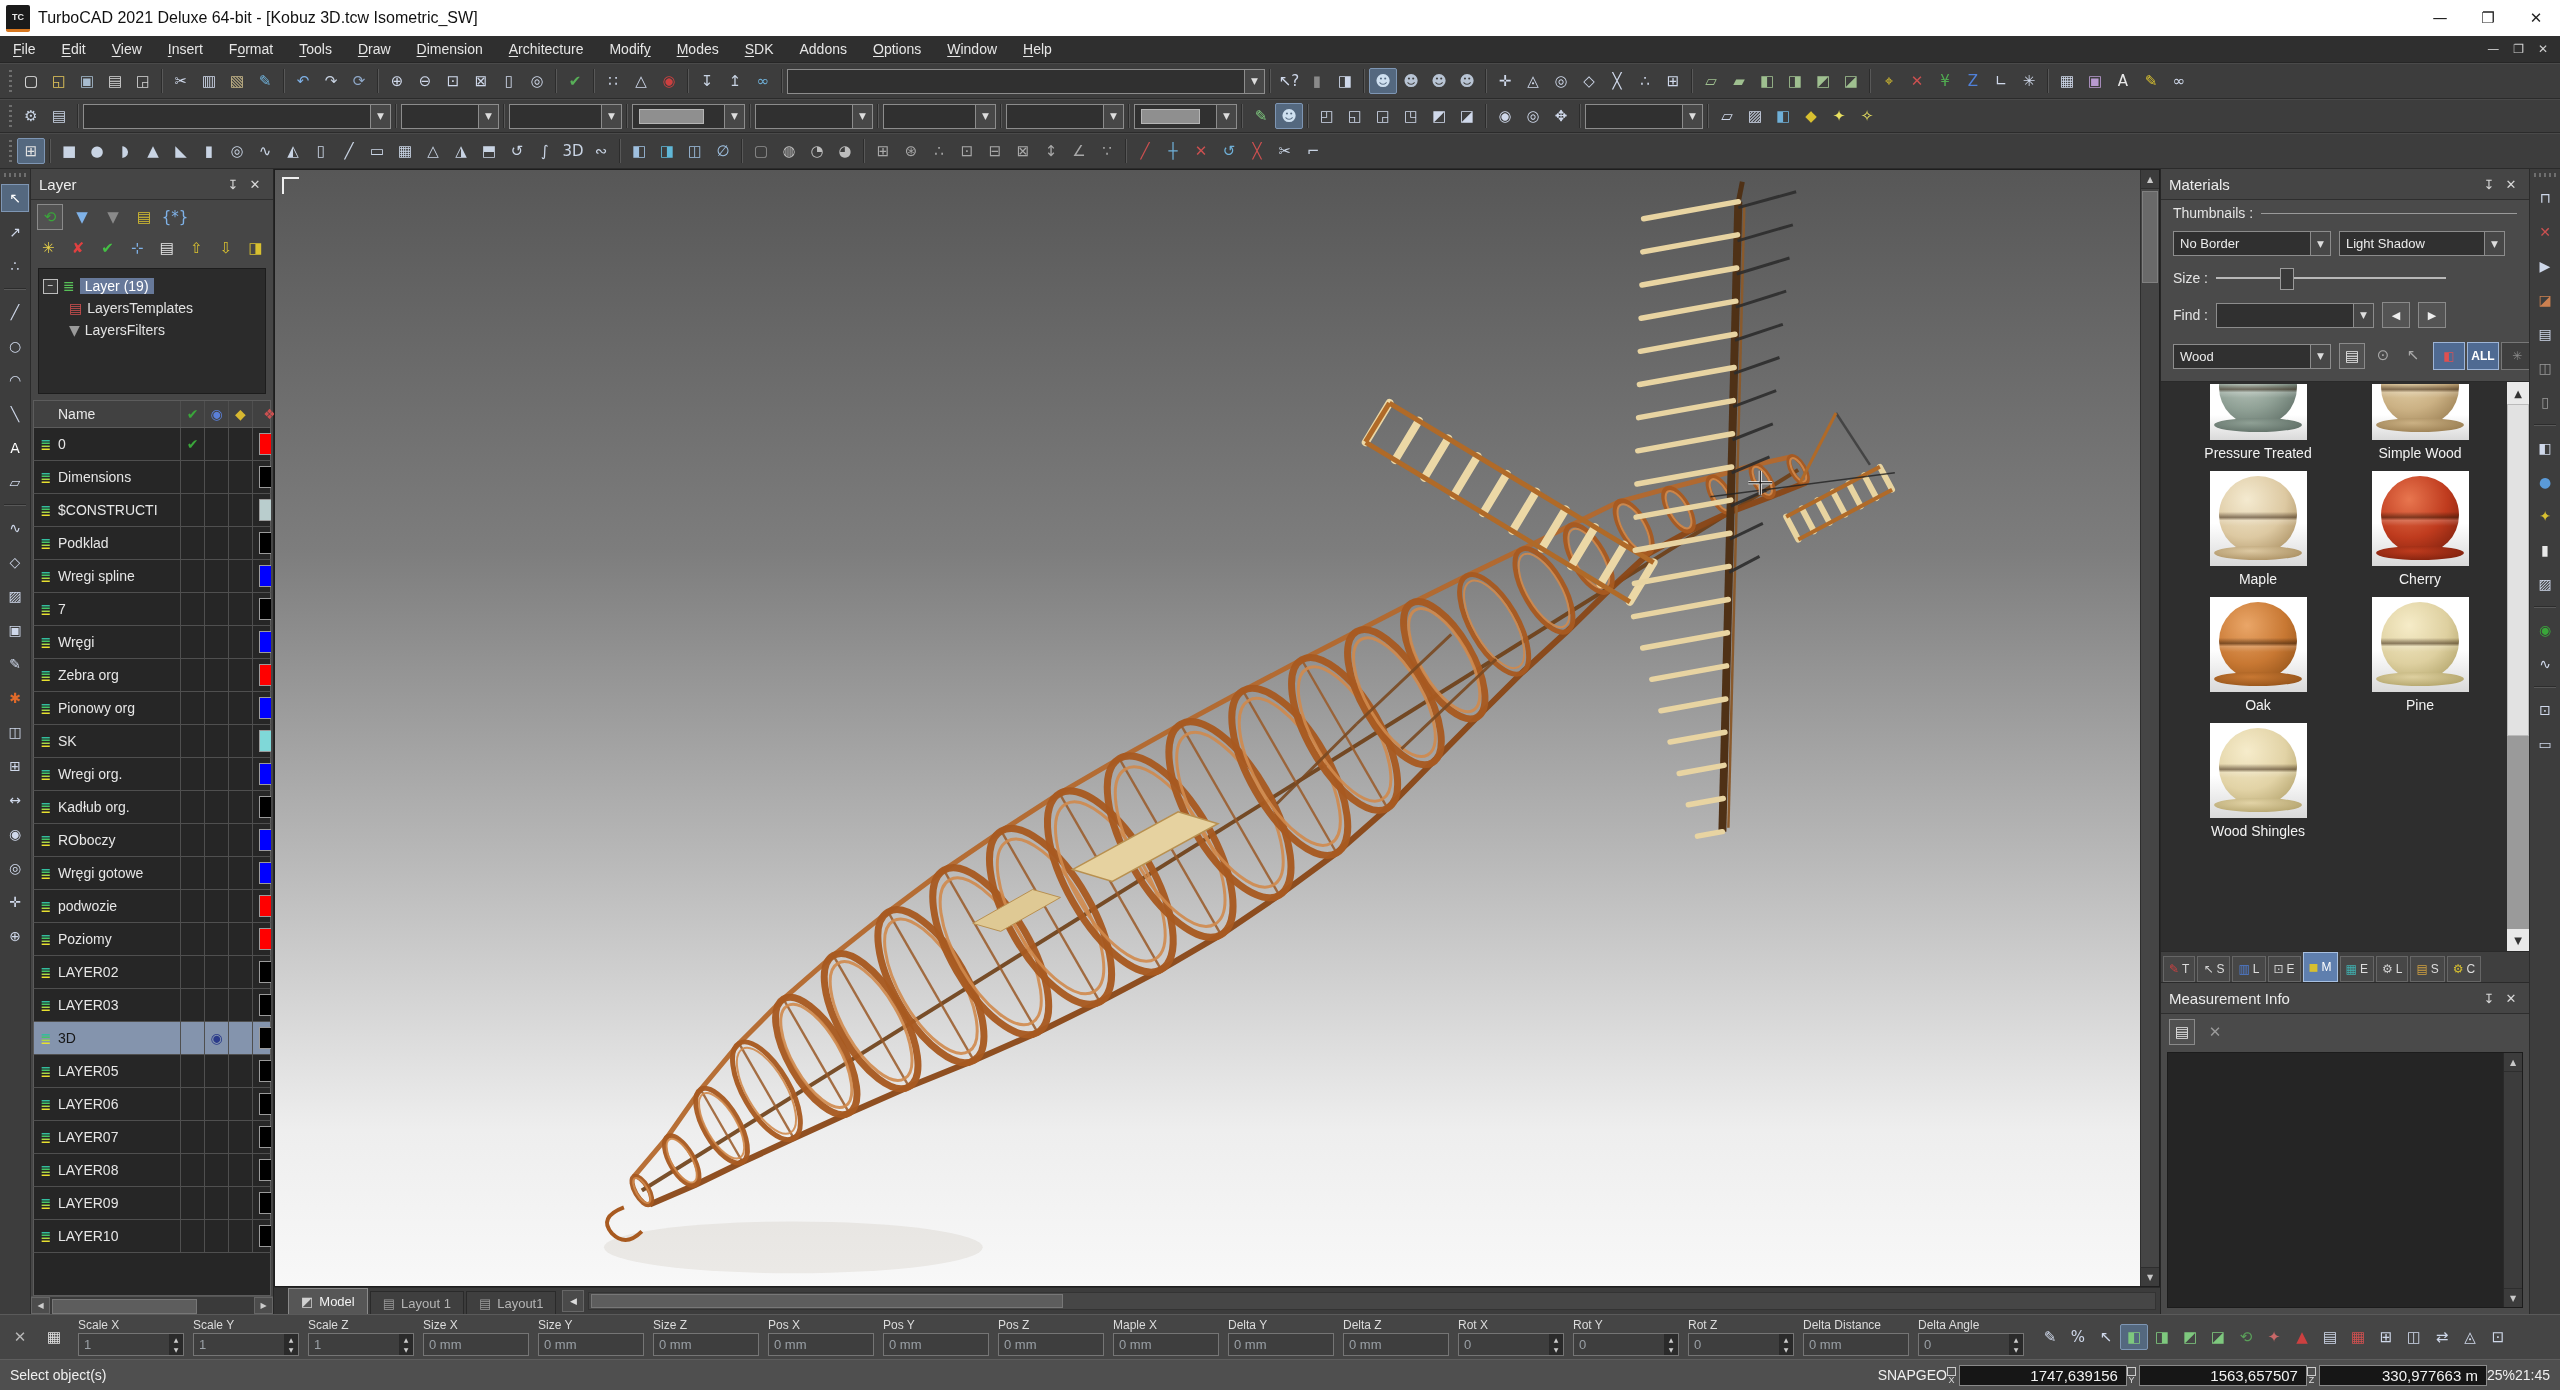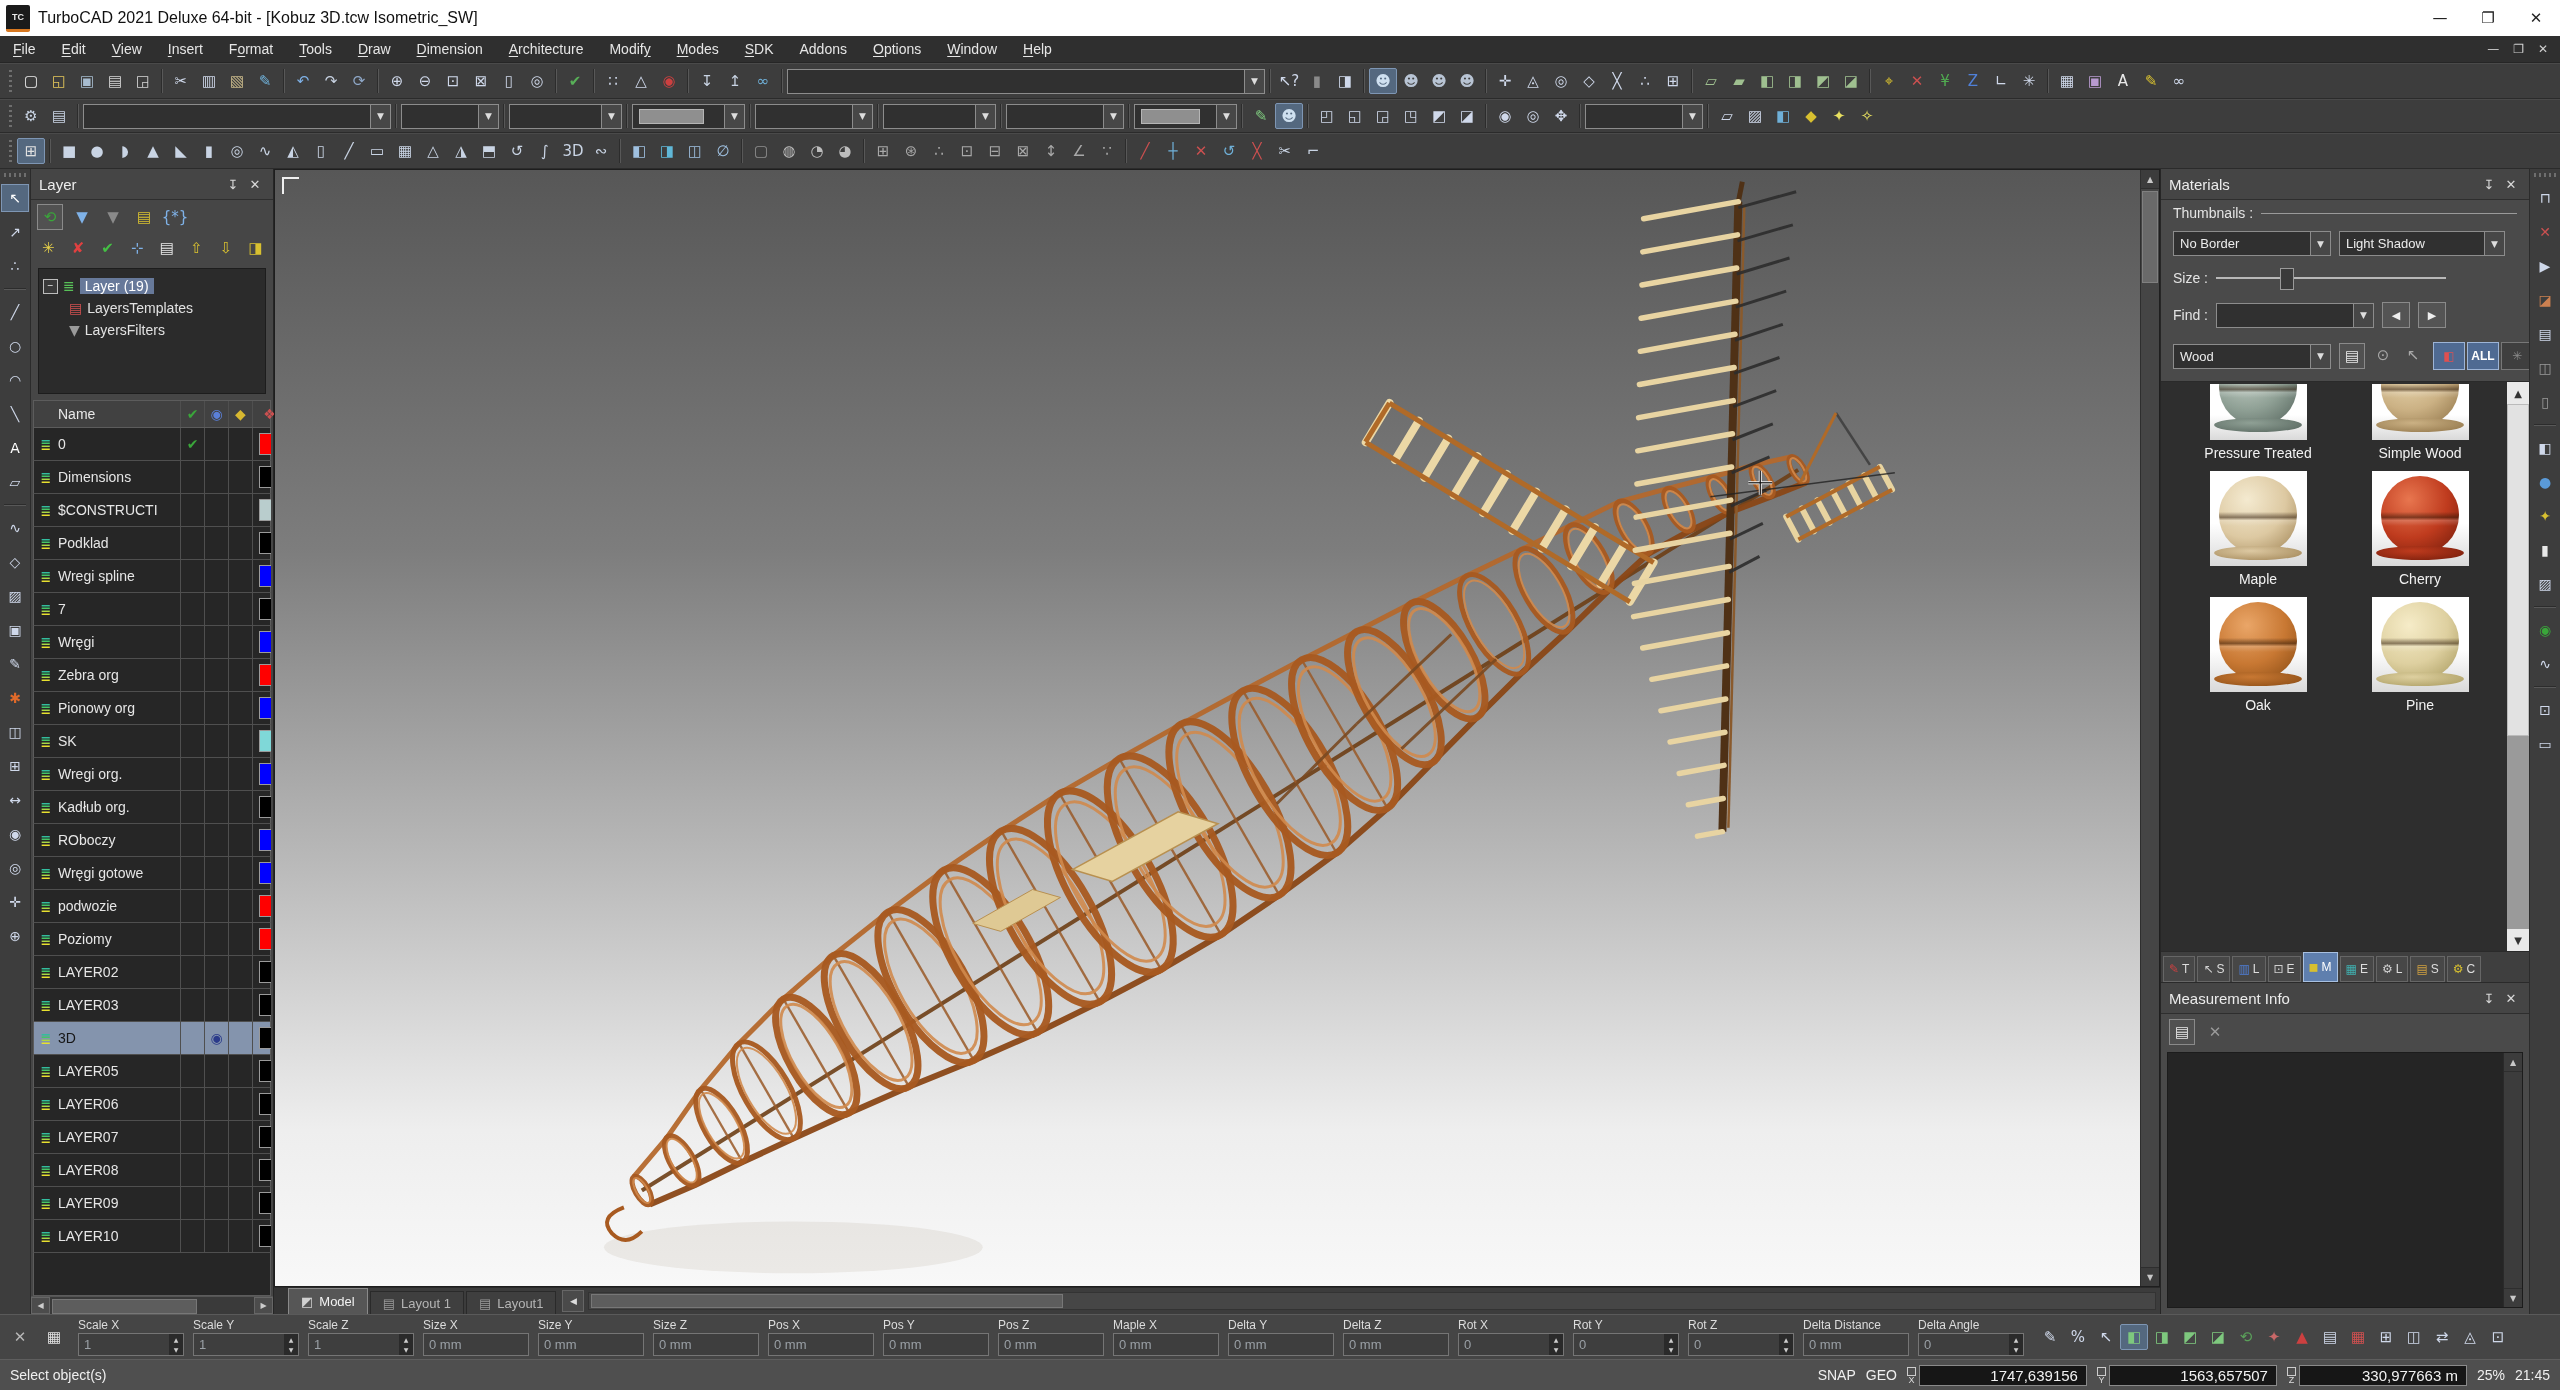--- a/index.html
+++ b/index.html
@@ -162,21 +162,21 @@
   .fld label{font-size:12px;color:#dcdcdc;height:15px;line-height:14px;white-space:nowrap;}
   .fld .box{height:21px;background:#3e3e3e;border:1px solid #757575;color:#9aa0a6;font-size:13px;display:flex;
             align-items:center;padding-left:5px;}
   .spin{margin-left:auto;width:14px;height:100%;background:#2a2a2a;display:flex;flex-direction:column;}
   .spin span{flex:1;display:flex;align-items:center;justify-content:center;font-size:6px;color:#ccc;}
   .insp-right{display:flex;margin-left:12px;align-items:center;}
 
   
   .statusbar{height:30px;background:#4f4f4f;border-top:1px solid #5e5e5e;display:flex;align-items:center;
              color:#efefef;font-size:14px;padding:0 10px;flex:0 0 auto;}
-  .sb-right{margin-left:auto;display:flex;align-items:center;gap:10px;}
+  .sb-right{margin-left:auto;display:flex;align-items:center;gap:0;}
   .axis{display:flex;align-items:center;gap:3px;}
   .axis .ax-ic{display:flex;flex-direction:column;align-items:center;font-size:9px;color:#ddd;line-height:8px;}
   .axis .ax-ic b{font-size:8px;border:1px solid #ccc;width:7px;height:7px;display:block;}
   .coord{background:#161616;border:1px solid #8a8a8a;color:#f2f2f2;font-size:15px;padding:1px 8px;min-width:150px;text-align:right;}
 </style>
 </head>
 <body>
 
 <div id="app">
 
@@ -1012,20 +1012,27 @@
                 </div>
                 <div class="mat-label">Oak</div>
               </div>
               <div class="mat-cell" style="--c: #ded0a0; --hi: #f6ecc8; --lo: #a89a5e;">
                 <div class="cell-img">
                   <div class="ball"></div>
                   <div class="plate"></div>
                 </div>
                 <div class="mat-label">Pine</div>
               </div>
+              <div class="mat-cell" style="--c: #e2d3a6; --hi: #f6eccb; --lo: #ab9a62;">
+                <div class="cell-img">
+                  <div class="ball"></div>
+                  <div class="plate"></div>
+                </div>
+                <div class="mat-label">Wood Shingles</div>
+              </div>
             </div>
           <div class="mat-vscroll">
             <div class="mvs-btn ic">▲</div>
             <div class="mvs-thumb"></div>
             <div class="mvs-btn bot ic">▼</div>
           </div>
         </div>
       </div>
 
       <div class="pal-tabs" id="pal-tabs">

